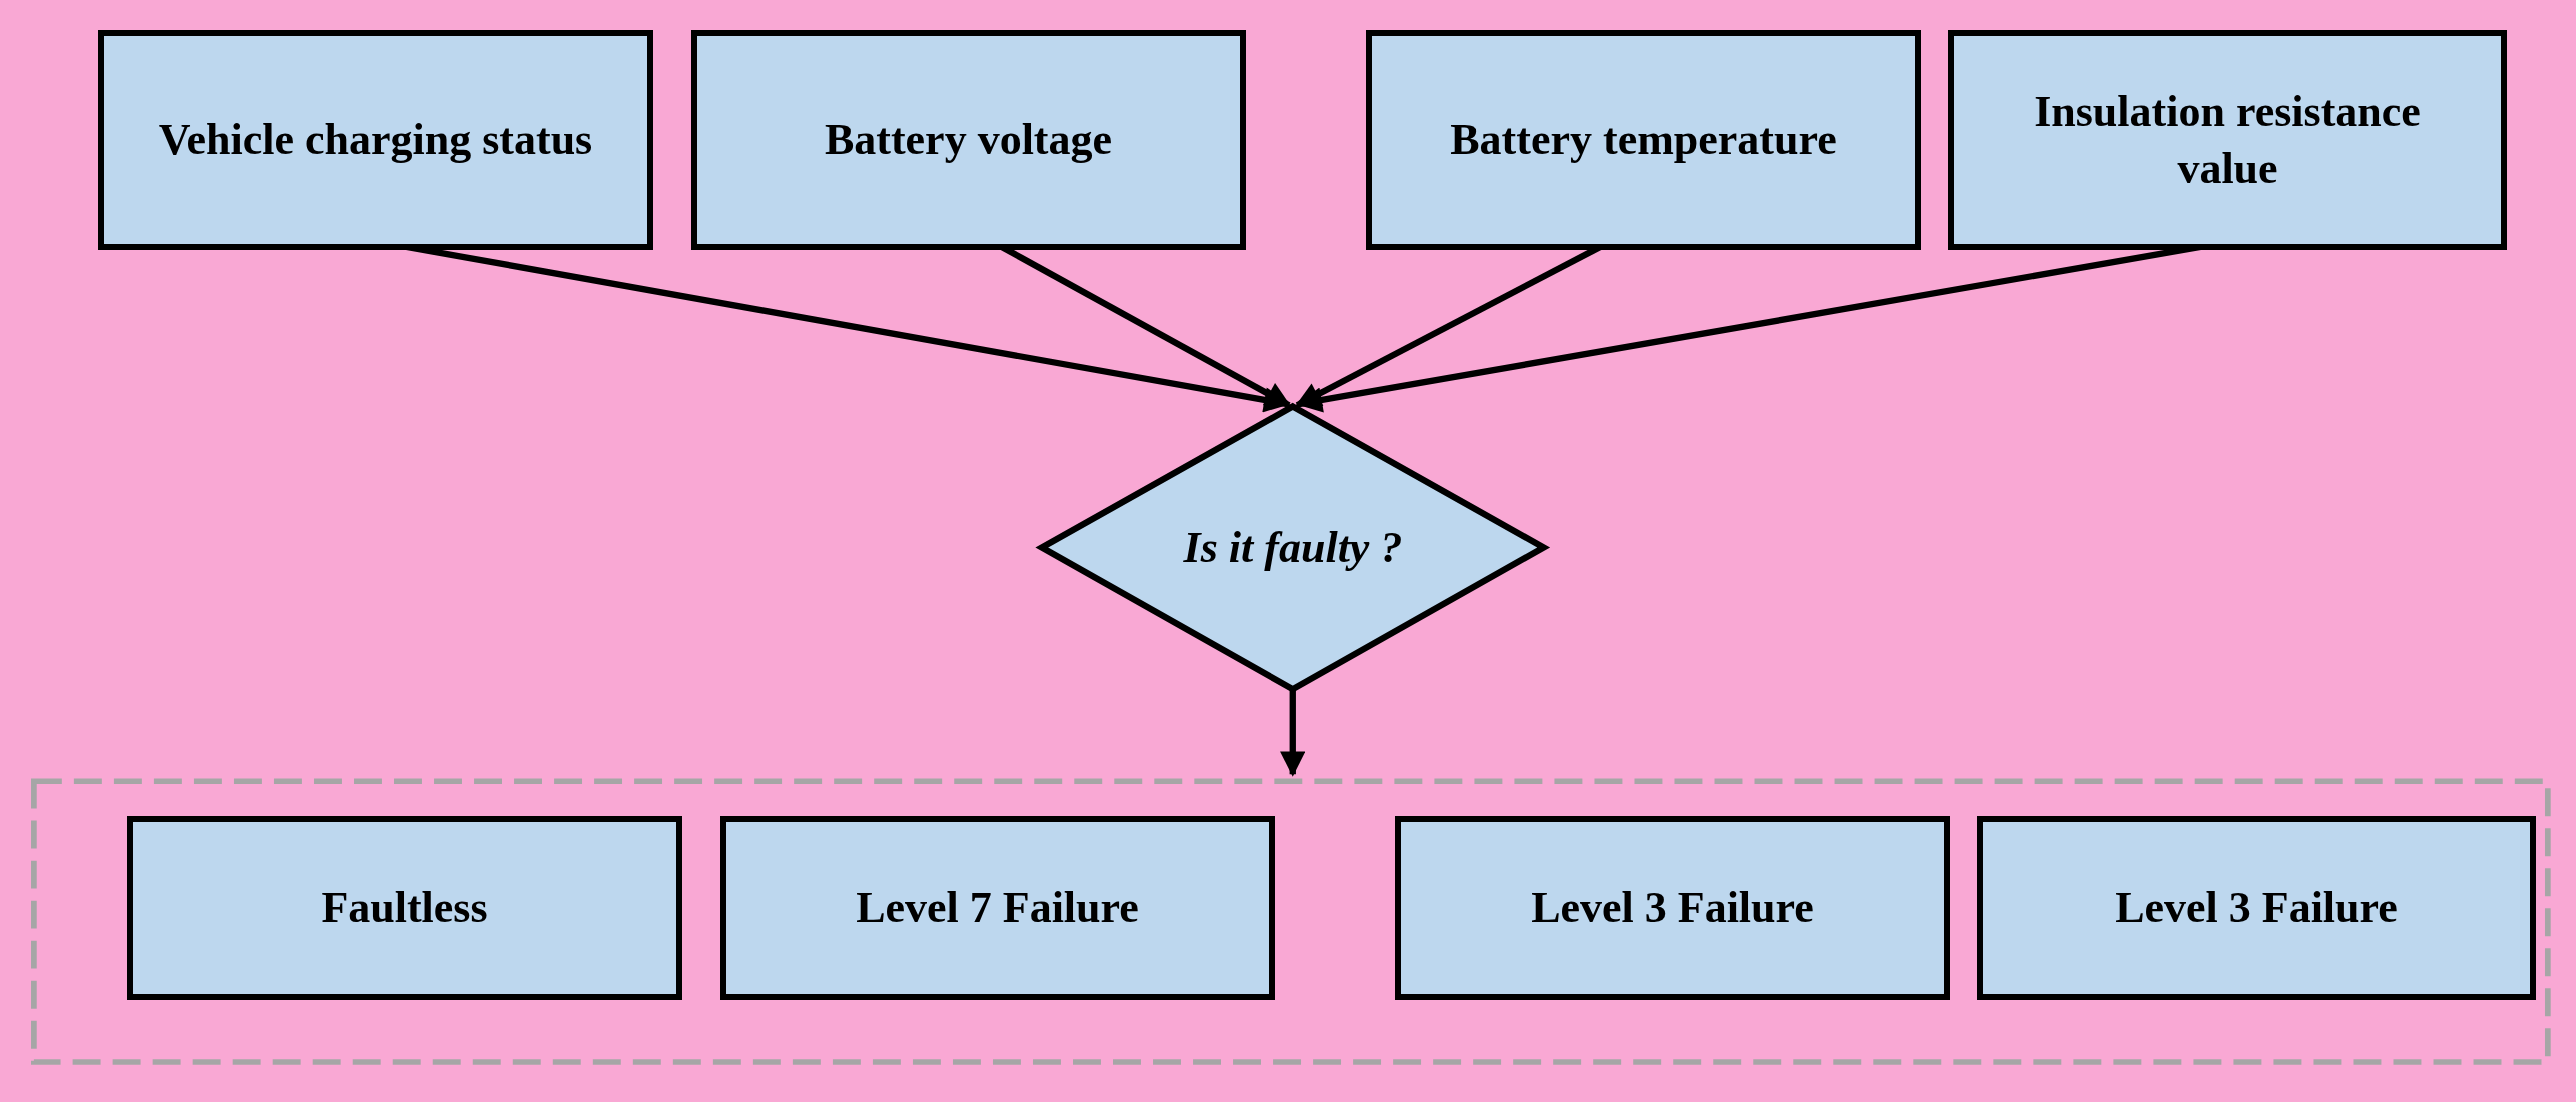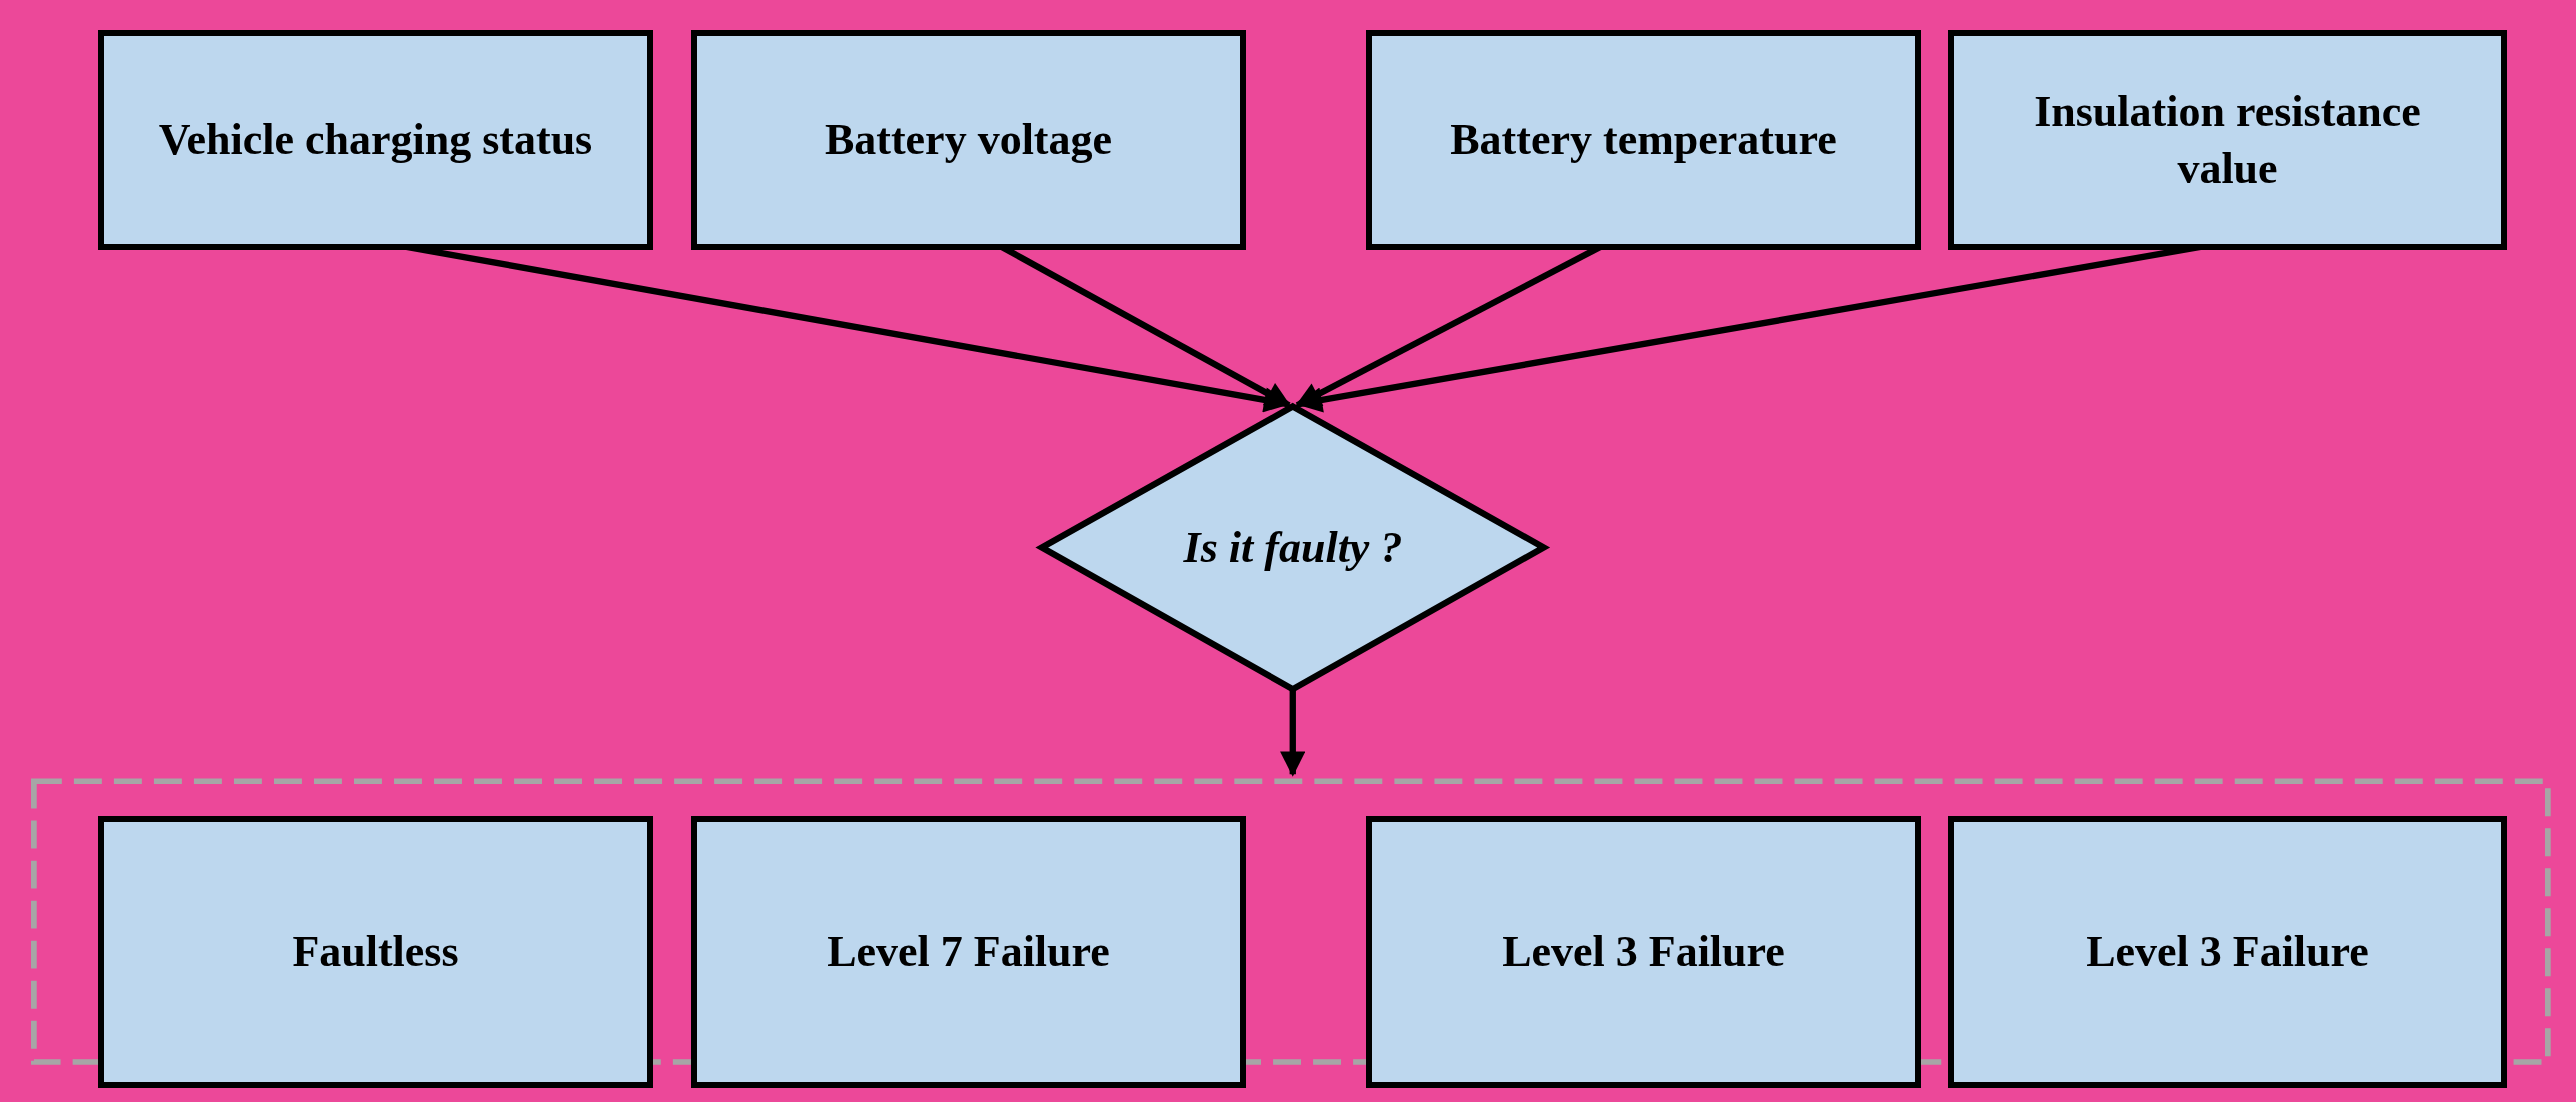--- a/index.html
+++ b/index.html
@@ -4,21 +4,21 @@
 <style>
   html, body {
     margin: 0;
     padding: 0;
     background: #FFFFFF;
   }
   .canvas {
     position: relative;
     width: 2576px;
     height: 1102px;
-    background: #ec4899;
+    background: #f9a8d4;
     overflow: hidden;
     font-family: "Liberation Serif", "DejaVu Serif", serif;
   }
   .layer {
     position: absolute;
     left: 0;
     top: 0;
   }
   .node {
     position: absolute;
@@ -30,21 +30,21 @@
     justify-content: center;
     text-align: center;
     color: #000000;
     font-weight: bold;
     font-size: 44px;
     line-height: 1.3;
     white-space: pre-line;
     padding: 0 32px;
   }
   .row-top { top: 30px; height: 220px; }
-  .row-bottom { top: 816px; height: 272px; }
+  .row-bottom { top: 816px; height: 184px; margin-left: 29px; }
   .pos-1 { left: 98px;  width: 555px; }
   .pos-2 { left: 691px; width: 555px; }
   .pos-3 { left: 1366px; width: 555px; }
   .pos-4 { left: 1948px; width: 559px; }
   .decision-label {
     position: absolute;
     left: 1055px;
     top: 499px;
     width: 476px;
     height: 98px;

